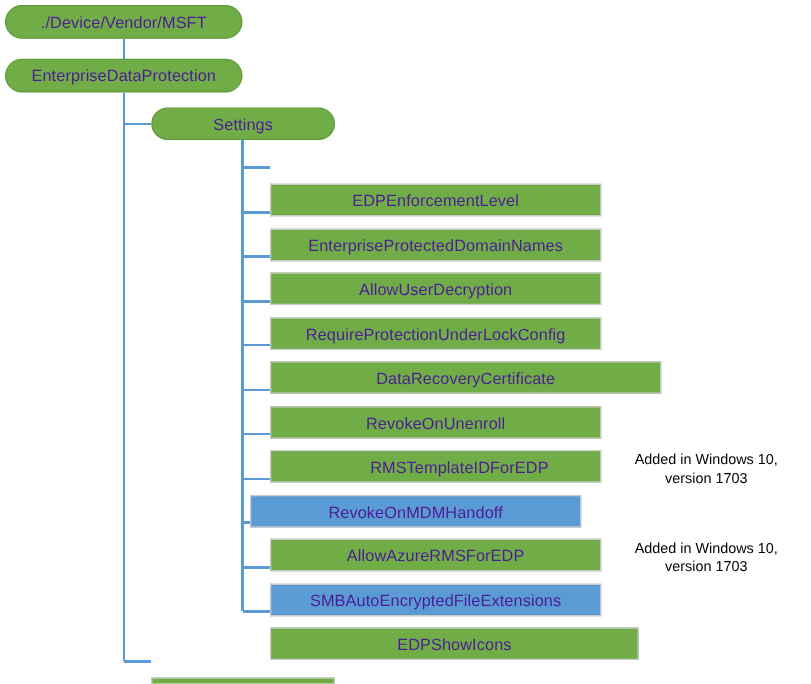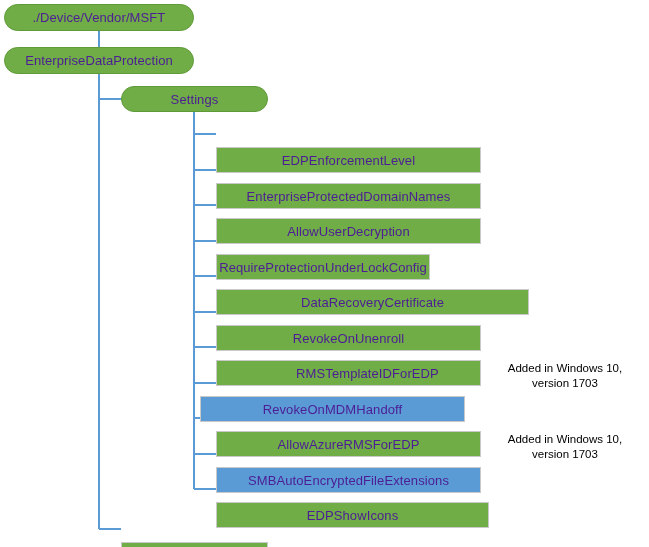--- a/index.html
+++ b/index.html
@@ -109,42 +109,42 @@
   <div id="settings-children">
       <div class="node rect" style="left: 216px; top: 121px; width: 265px; height: 26px;">
         <span>EDPEnforcementLevel</span>
       </div>
       <div class="node rect" style="left: 216px; top: 157px; width: 265px; height: 26px; text-align: center;">
         <span>EnterpriseProtectedDomainNames</span>
       </div>
       <div class="node rect" style="left: 216px; top: 192px; width: 265px; height: 26px;">
         <span>AllowUserDecryption</span>
       </div>
-      <div class="node rect" style="left: 216px; top: 228px; width: 214px; height: 26px;">
+      <div class="node rect" style="left: 216px; top: 228px; width: 265px; height: 26px;">
         <span>RequireProtectionUnderLockConfig</span>
       </div>
       <div class="node rect" style="left: 216px; top: 263px; width: 313px; height: 26px;">
         <span>DataRecoveryCertificate</span>
       </div>
       <div class="node rect" style="left: 216px; top: 299px; width: 265px; height: 26px;">
         <span>RevokeOnUnenroll</span>
       </div>
       <div class="node rect" style="left: 216px; top: 334px; width: 265px; height: 26px; padding-left: 38px;">
         <span>RMSTemplateIDForEDP</span>
       </div>
       <div class="node rect blue" style="left: 200px; top: 370px; width: 265px; height: 26px;">
         <span>RevokeOnMDMHandoff</span>
       </div>
       <div class="node rect" style="left: 216px; top: 405px; width: 265px; height: 26px;">
         <span>AllowAzureRMSForEDP</span>
       </div>
       <div class="node rect blue" style="left: 216px; top: 441px; width: 265px; height: 26px; align-items: center;">
         <span>SMBAutoEncryptedFileExtensions</span>
       </div>
-      <div class="node rect" style="left: 216px; top: 476px; width: 273px; height: 26px;">
+      <div class="node rect" style="left: 216px; top: 476px; width: 295px; height: 26px;">
         <span>EDPShowIcons</span>
       </div>
     </div>
   <div id="annotations">
       <div class="annotation" style="left: 489px; width: 152px; top: 361px;">Added in Windows 10,
 version 1703</div>
       <div class="annotation" style="left: 489px; width: 152px; top: 432px;">Added in Windows 10,
 version 1703</div>
     </div>
 

